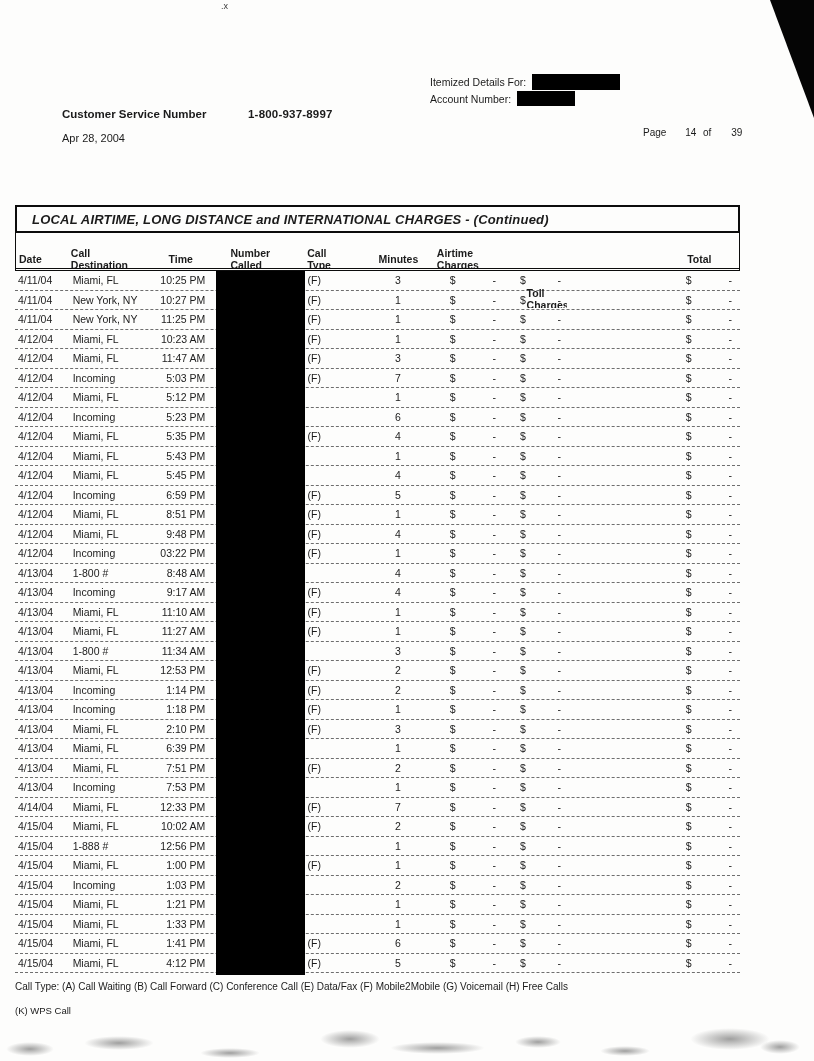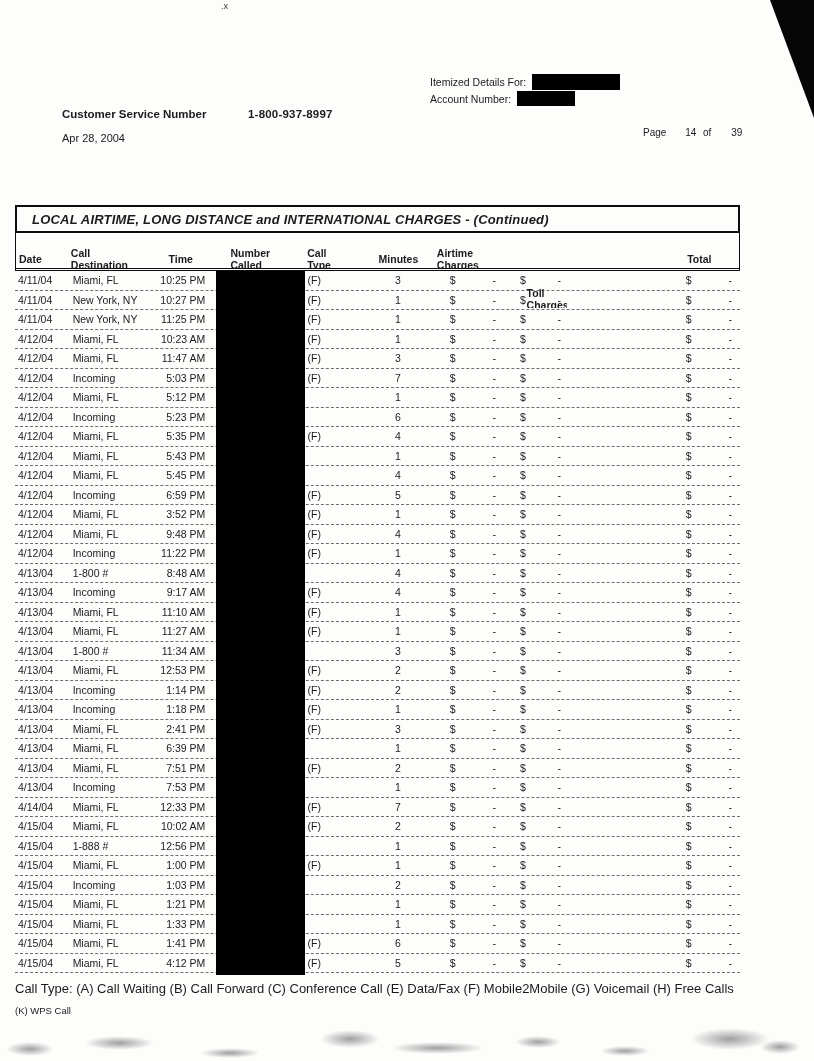--- a/index.html
+++ b/index.html
@@ -70,21 +70,21 @@
   .th.c-time { justify-content:flex-start; padding-left:10px; padding-right:0; }
   .th.c-num  { padding-left:14px; }
   .th.c-type { padding-left:2px; }
   .th.c-min  { justify-content:center; }
   .th.c-air  { padding-left:5px; padding-right:0; }
   .th.c-toll { padding-left:19px; padding-right:0;margin-top:40px; }
   .th.c-total{ padding-left:18px; padding-right:0; }
 
   .redaction-col { position:absolute; left:201px; top:66px; width:89px; height:704px; background:#000; }
 
-  .legend { position:absolute; left:15px; top:981px; width:730px; font-size:13px; }
+  .legend { position:absolute; left:15px; top:981px; width:730px; font-size:10px; }
   .wps { position:absolute; left:15px; top:1005px; font-size:9.5px; }
 </style>
 </head>
 <body>
 
 <div class="page">
 
   <div class="corner-tri"></div>
   <div class="top-mark">.x</div>
   <div class="smudge sm1"></div>
@@ -390,21 +390,21 @@
           </div>
           <div class="cell c-spacer"></div>
           <div class="cell money c-total">
             <span class="cur">$</span>
             <span class="amt">-</span>
           </div>
         </div>
         <div class="trow">
           <div class="cell c-date">4/12/04</div>
           <div class="cell c-dest">Miami, FL</div>
-          <div class="cell c-time">3:52 PM</div>
+          <div class="cell c-time">8:51 PM</div>
           <div class="cell c-num"></div>
           <div class="cell c-type">(F)</div>
           <div class="cell c-min">1</div>
           <div class="cell money c-air">
             <span class="cur">$</span>
             <span class="amt">-</span>
           </div>
           <div class="cell money c-toll">
             <span class="cur">$</span>
             <span class="amt">-</span>
@@ -432,21 +432,21 @@
           </div>
           <div class="cell c-spacer"></div>
           <div class="cell money c-total">
             <span class="cur">$</span>
             <span class="amt">-</span>
           </div>
         </div>
         <div class="trow">
           <div class="cell c-date">4/12/04</div>
           <div class="cell c-dest">Incoming</div>
-          <div class="cell c-time">11:22 PM</div>
+          <div class="cell c-time">03:22 PM</div>
           <div class="cell c-num"></div>
           <div class="cell c-type">(F)</div>
           <div class="cell c-min">1</div>
           <div class="cell money c-air">
             <span class="cur">$</span>
             <span class="amt">-</span>
           </div>
           <div class="cell money c-toll">
             <span class="cur">$</span>
             <span class="amt">-</span>
@@ -621,21 +621,21 @@
           </div>
           <div class="cell c-spacer"></div>
           <div class="cell money c-total">
             <span class="cur">$</span>
             <span class="amt">-</span>
           </div>
         </div>
         <div class="trow">
           <div class="cell c-date">4/13/04</div>
           <div class="cell c-dest">Miami, FL</div>
-          <div class="cell c-time">2:41 PM</div>
+          <div class="cell c-time">2:10 PM</div>
           <div class="cell c-num"></div>
           <div class="cell c-type">(F)</div>
           <div class="cell c-min">3</div>
           <div class="cell money c-air">
             <span class="cur">$</span>
             <span class="amt">-</span>
           </div>
           <div class="cell money c-toll">
             <span class="cur">$</span>
             <span class="amt">-</span>

